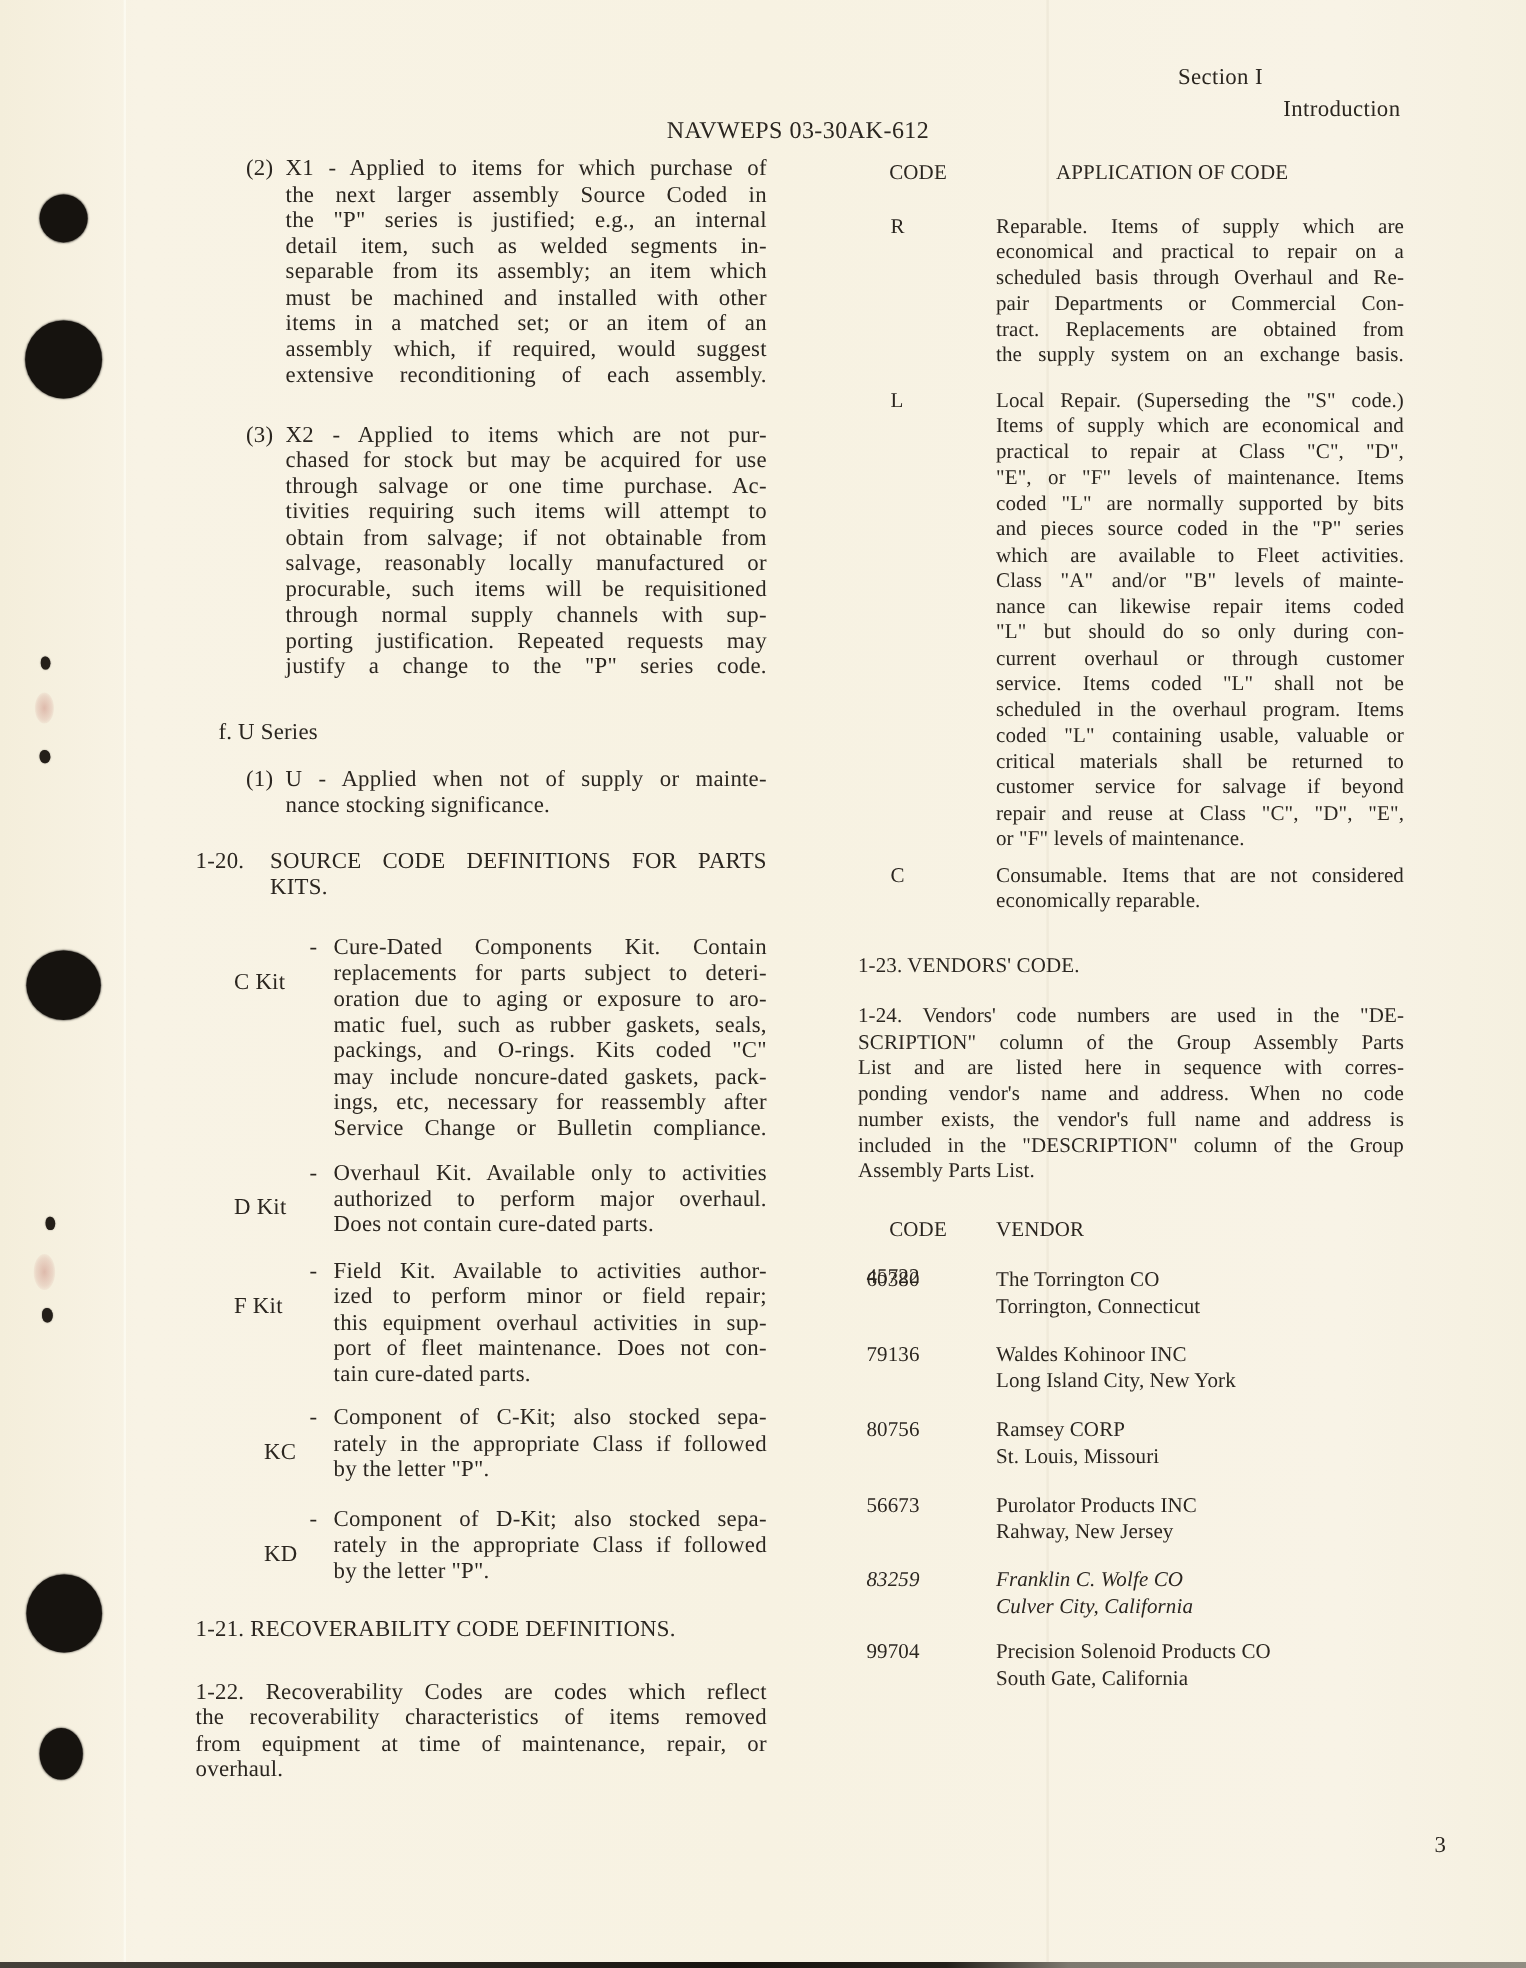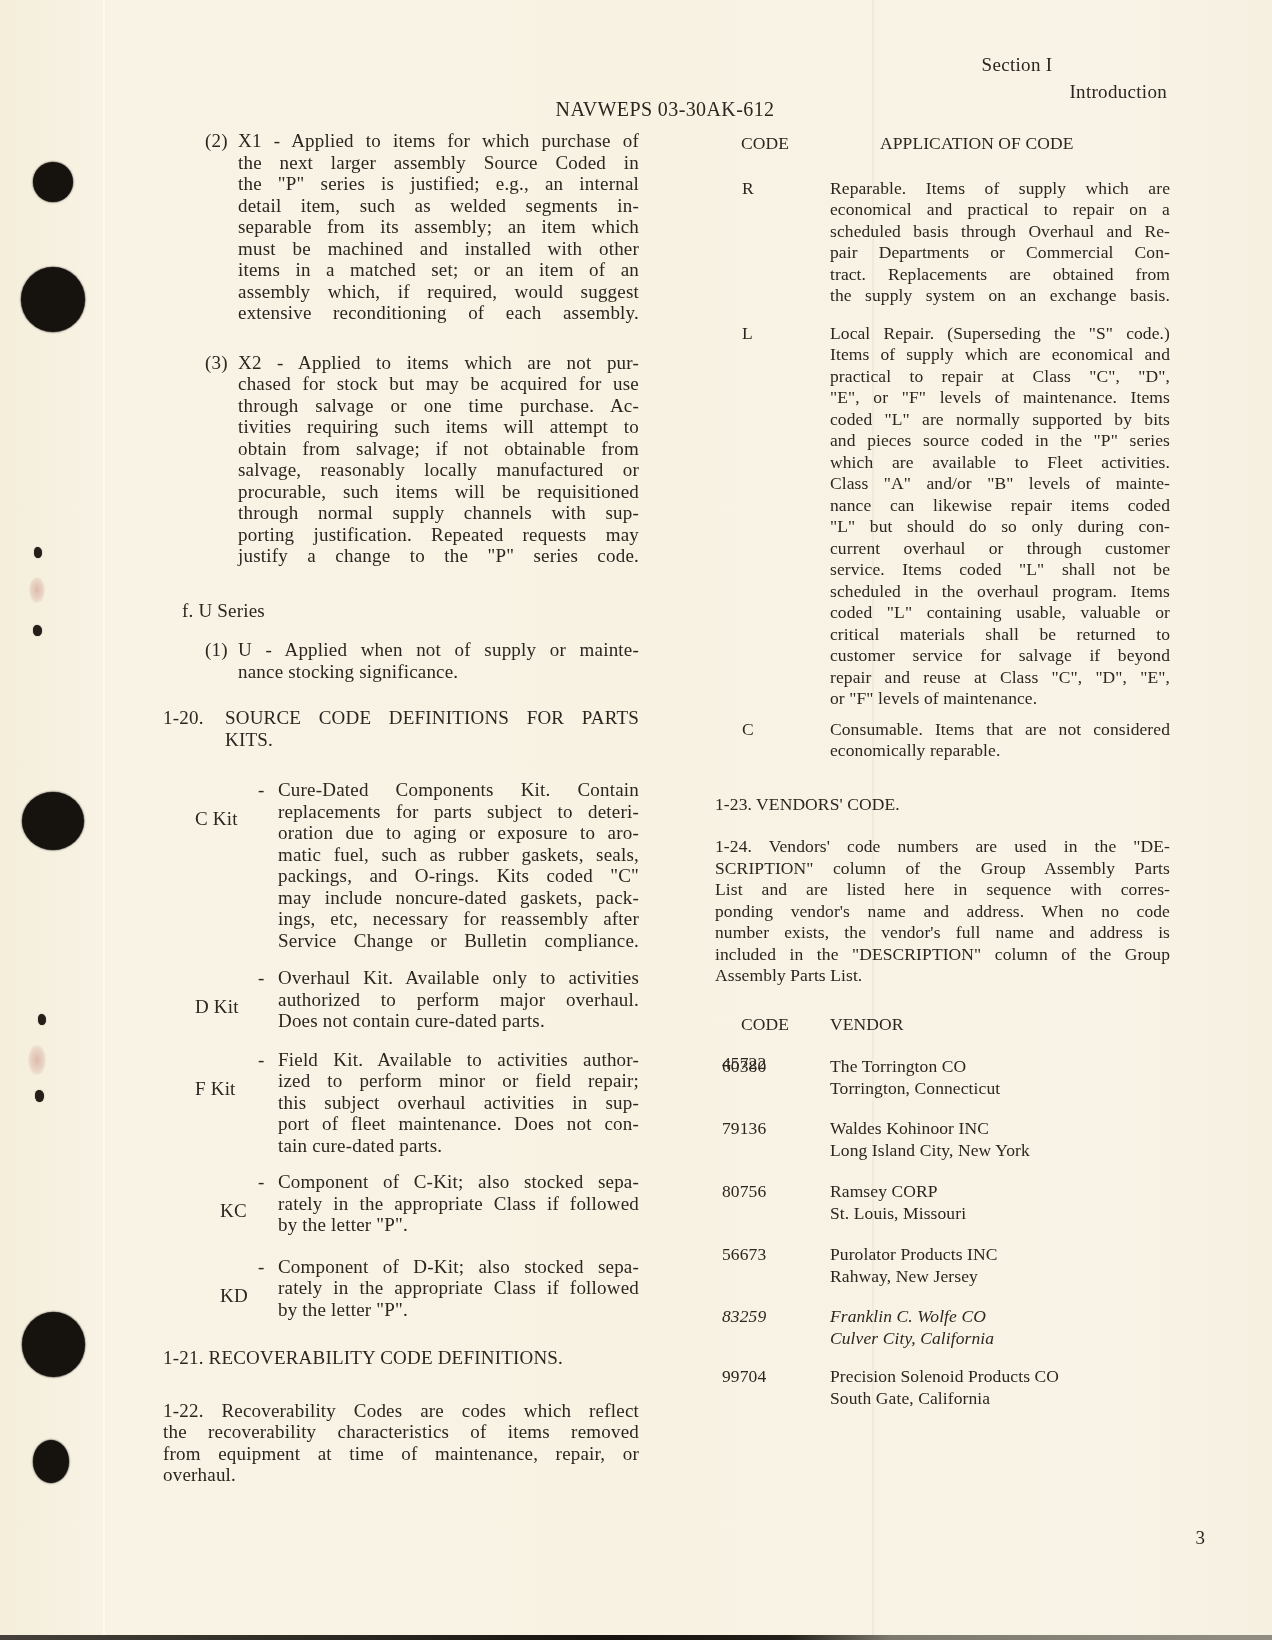--- a/index.html
+++ b/index.html
@@ -177,21 +177,21 @@
           <div class="tline endline">Does not contain cure-dated parts.</div>
         </div>
     </div>
 
     <div class="kit-item mt-fk">
       <span class="hang kit">F Kit</span>
       <span class="dash">-</span>
       <div>
           <div class="tline">Field Kit. Available to activities author-</div>
           <div class="tline">ized to perform minor or field repair;</div>
-          <div class="tline">this subject overhaul activities in sup-</div>
+          <div class="tline">this equipment overhaul activities in sup-</div>
           <div class="tline">port of fleet maintenance. Does not con-</div>
           <div class="tline endline">tain cure-dated parts.</div>
         </div>
     </div>
 
     <div class="kit-item mt-kc">
       <span class="hang kcomp">KC</span>
       <span class="dash">-</span>
       <div>
           <div class="tline">Component of C-Kit; also stocked sepa-</div>

